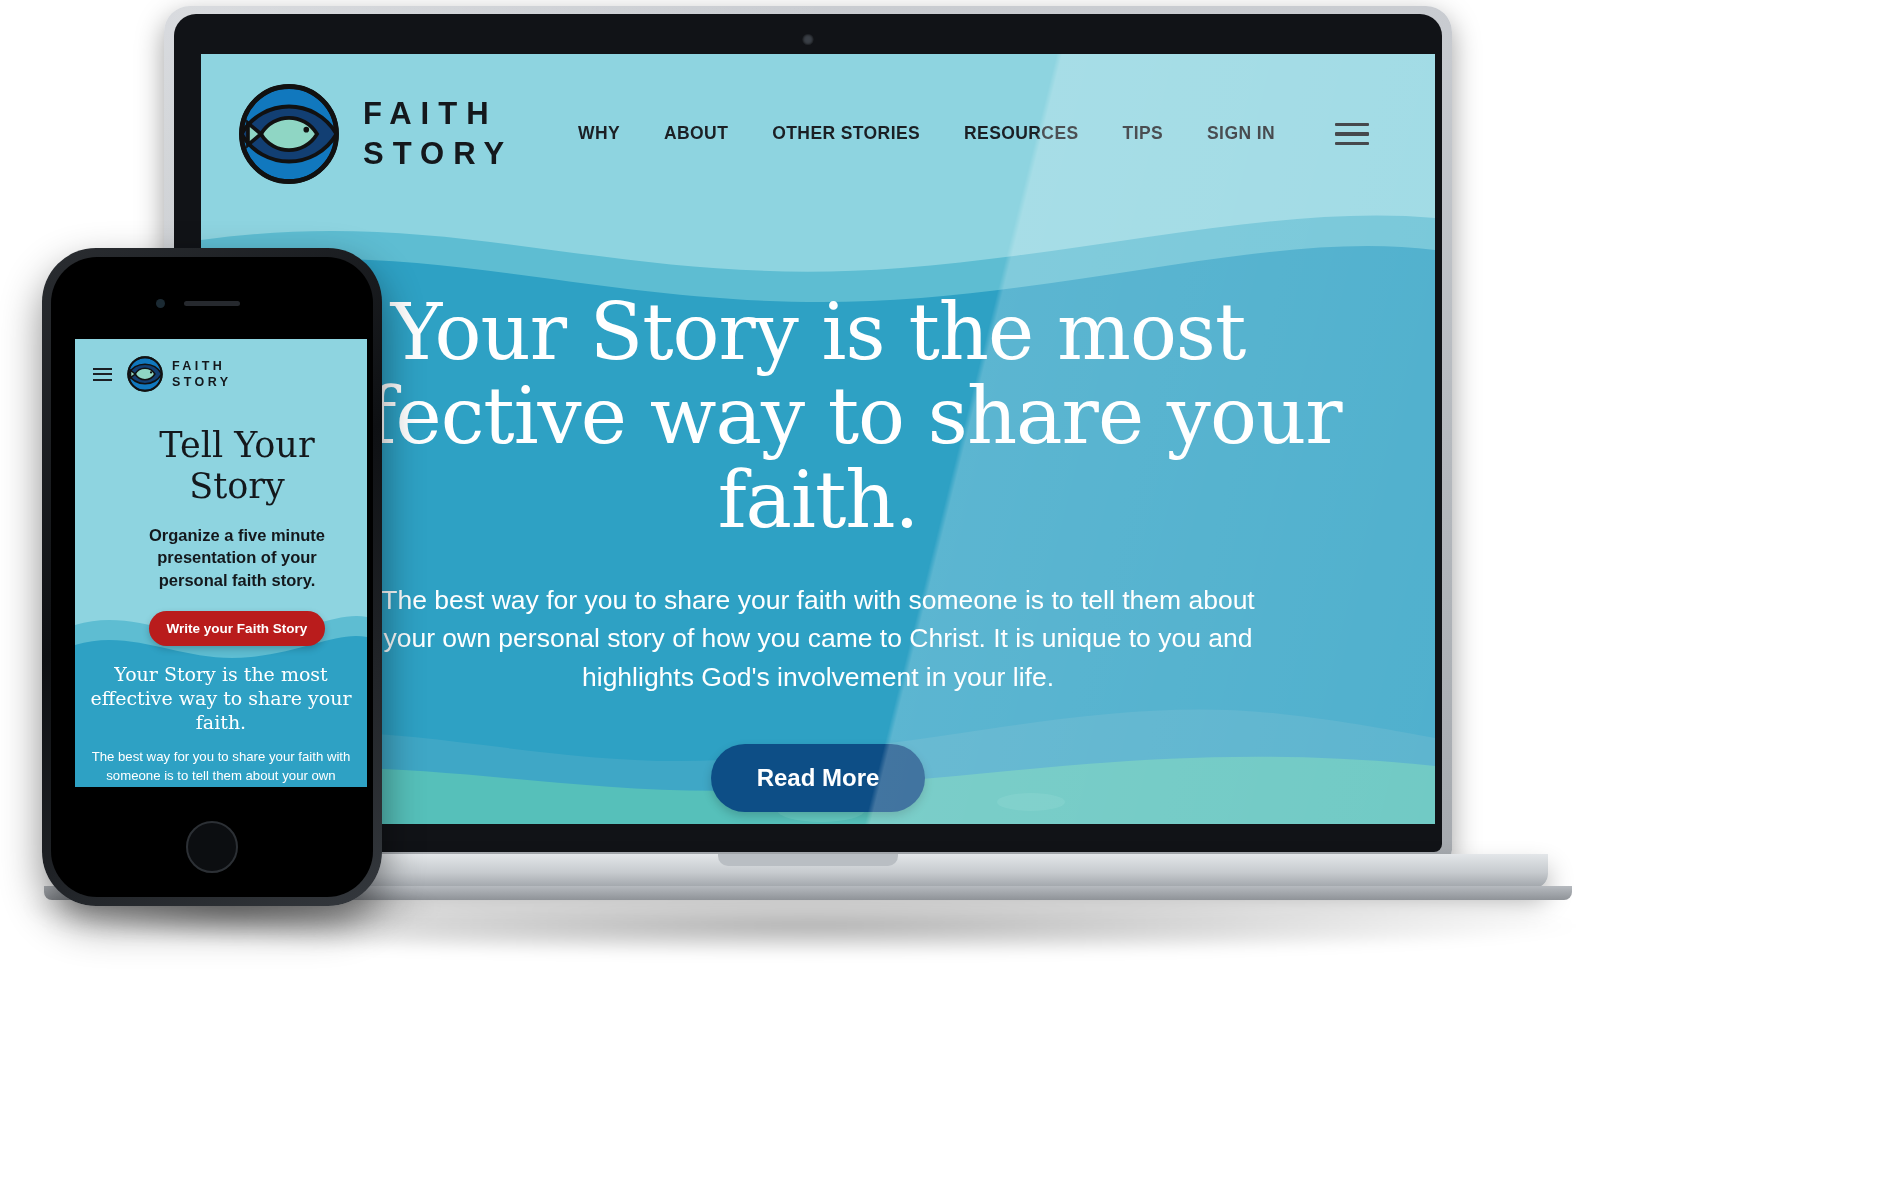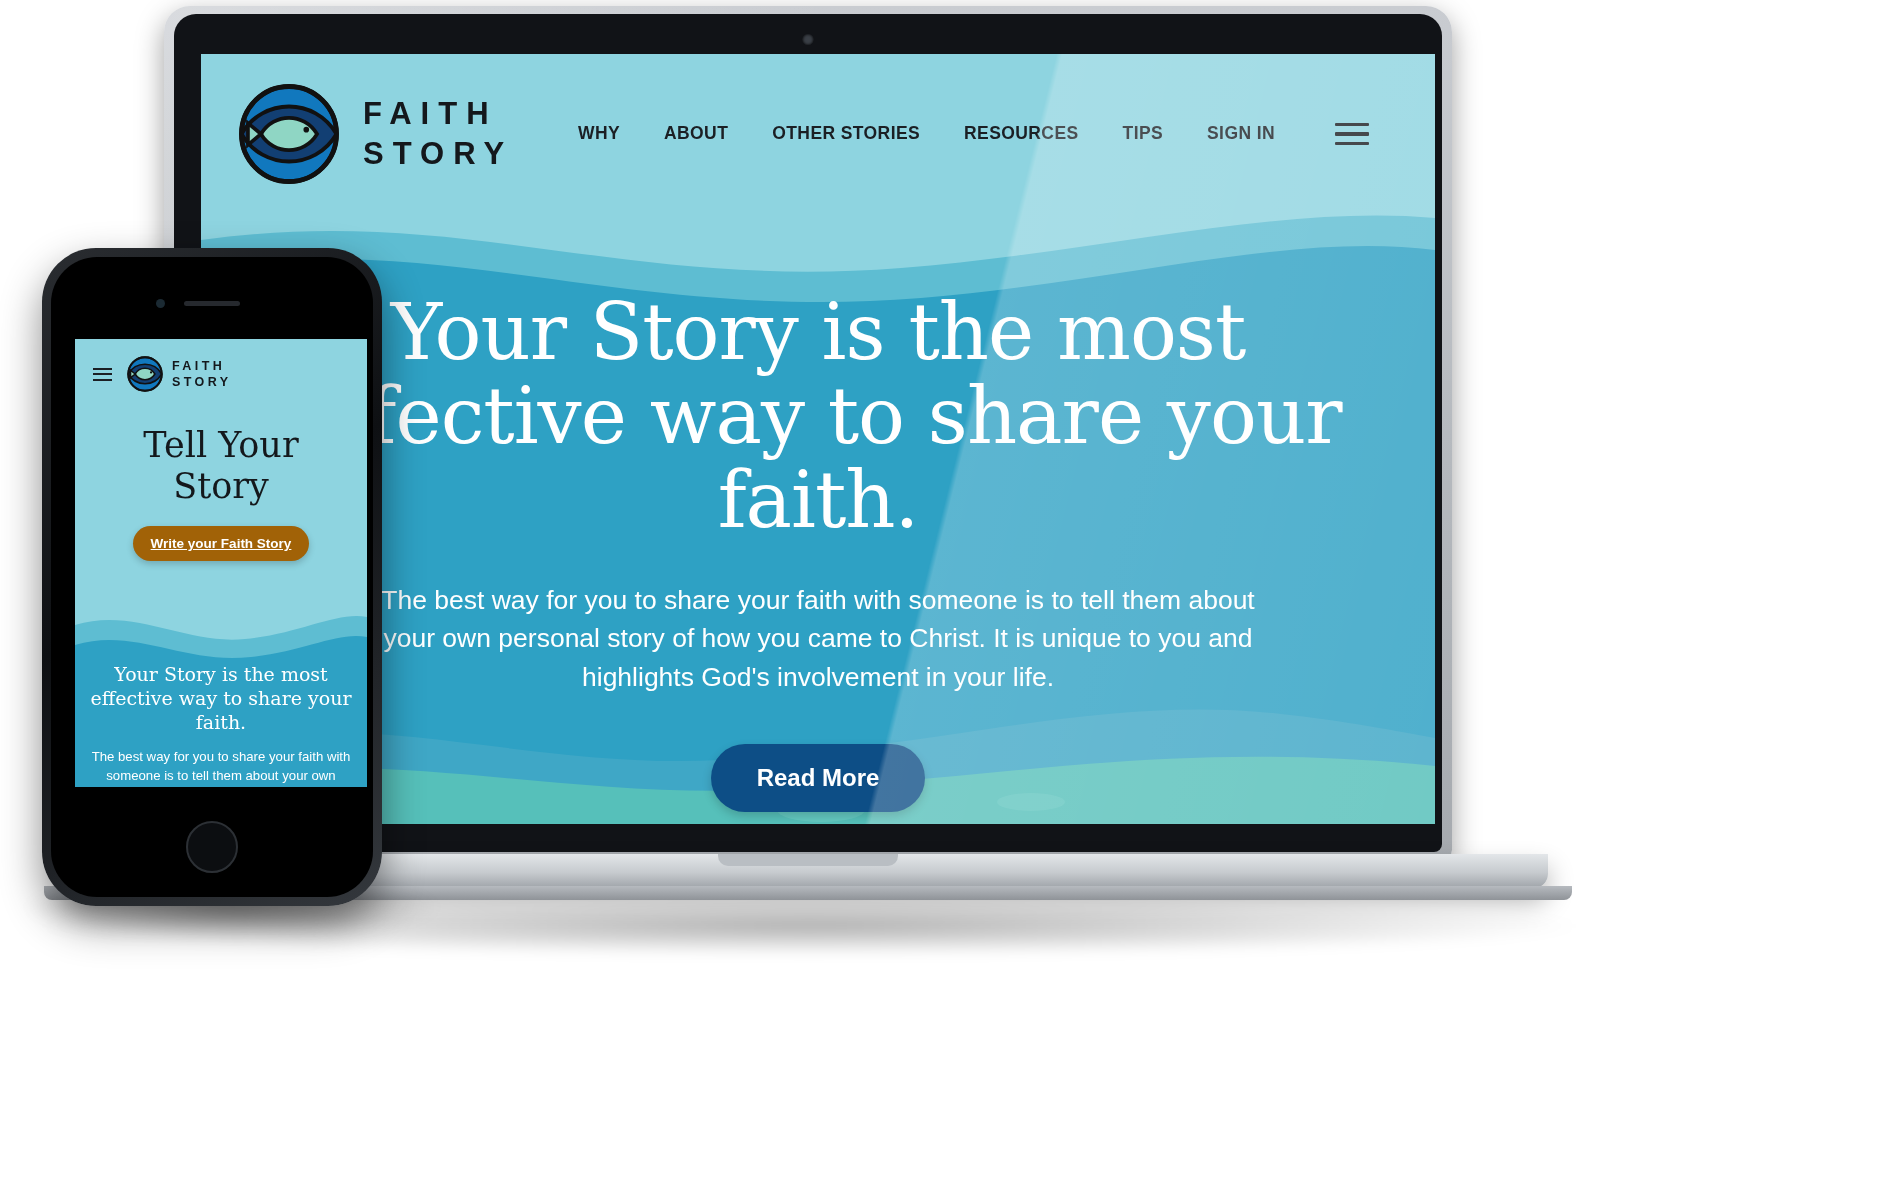--- a/index.html
+++ b/index.html
@@ -146,29 +146,29 @@
   }
 
   .m-site{ position:absolute; inset:0; background:#8ed4e0; }
   .m-nav{ position:absolute; left:0; top:0; width:100%; height:70px;
           display:flex; align-items:center; gap:14px; padding-left:18px; }
   .m-burger{ display:flex; flex-direction:column; gap:3.5px; cursor:pointer; }
   .m-burger span{ display:block; width:19px; height:2px; background:#1b1f24; }
   .m-brand{ display:flex; align-items:center; gap:8px; }
   .m-brand-word{ font-size:12.5px; font-weight:700; letter-spacing:3.4px;
                  color:#14181c; line-height:1.3; }
-  .m-hero{ position:absolute; left:0; top:86px; width:100%; text-align:center; padding:0 18px; }
+  .m-hero{ position:absolute; left:16px; top:86px; width:100%; text-align:center; padding:0 18px; }
   .m-title{ font-family:"DejaVu Serif", serif; font-size:35px; line-height:1.16;
             color:#14181c; font-weight:400; }
   .m-sub{ margin-top:18px; font-size:16.5px; font-weight:700; line-height:1.35;
           color:#14181c; padding:0 24px; }
   .btn-write{
-    margin-top:20px; display:inline-block; background:#a16207; color:#fff;
+    margin-top:20px; display:inline-block; background:#b91c1c; color:#fff;
     font-size:13.5px; font-weight:700; border:none; border-radius:20px;
-    padding:10px 18px; cursor:pointer; box-shadow:0 3px 7px rgba(0,0,0,.20);text-decoration:underline;
+    padding:10px 18px; cursor:pointer; box-shadow:0 3px 7px rgba(0,0,0,.20);
   }
   .m-lower{ position:absolute; left:0; bottom:0; width:100%; height:150px; }
   .m-lower-txt{ position:absolute; left:0; top:26px; width:100%; padding:0 14px;
                 text-align:center; color:#fff; }
   .m-lower-h{ font-family:"DejaVu Serif", serif; font-size:19px; line-height:1.25; }
   .m-lower-p{ margin-top:14px; font-size:13.2px; line-height:1.42; }
 </style>
 </head>
 <body>
 
@@ -277,20 +277,21 @@
                 </svg>
                 <div class="m-brand-word">
                   <div>FAITH</div>
                   <div>STORY</div>
                 </div>
               </div>
             </div>
 
             <div class="m-hero">
               <div class="m-title">Tell Your Story</div>
+              <div class="m-sub">Organize a five minute presentation of your personal faith story.</div>
               <button class="btn-write">Write your Faith Story</button>
             </div>
 
             <div class="m-lower">
               <div class="m-lower-txt">
                 <div class="m-lower-h">Your Story is the most effective way to share your faith.</div>
                 <div class="m-lower-p">The best way for you to share your faith with someone is to tell them about your own personal story of how you came to Christ. It is unique to you and highlights God's...</div>
               </div>
             </div>
 

